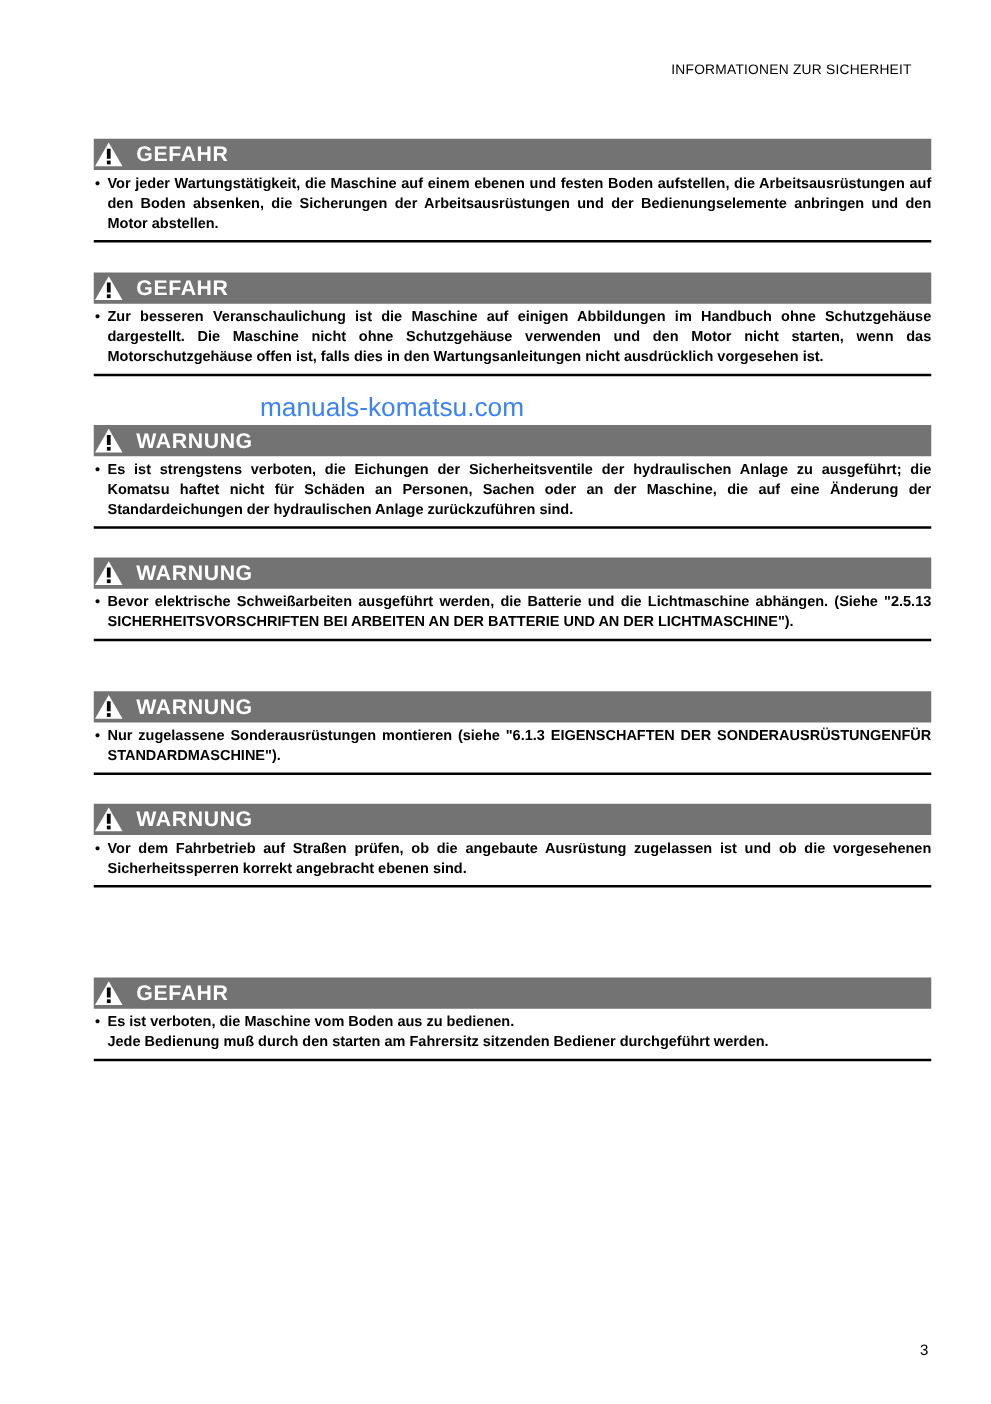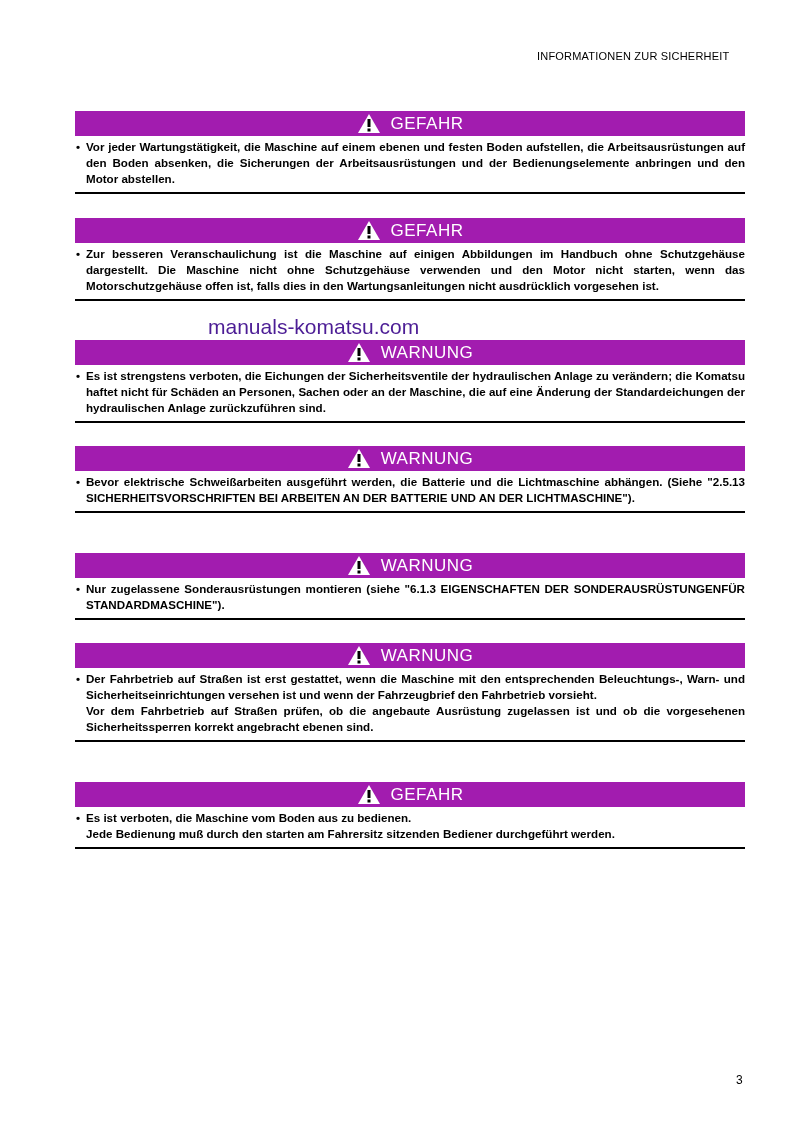--- a/index.html
+++ b/index.html
@@ -1,23 +1,23 @@
 <!DOCTYPE html>
 <html><head>
 <meta charset="utf-8">
 <style>
   html, body { margin: 0; padding: 0; background: #ffffff; }
   body { width: 793px; height: 1123px; position: relative; overflow: hidden;
          font-family: "Liberation Sans", sans-serif; color: #000; }
   .header-title { position: absolute; top: 50px; left: 537px; font-size: 11px; letter-spacing: 0.2px; }
   .page-number { position: absolute; top: 1073px; left: 736px; font-size: 12px; }
-  .watermark { position: absolute; top: 315px; left: 208px; font-size: 21px; color: #4c1d95; }
+  .watermark { position: absolute; top: 315px; left: 208px; font-size: 21px; color: #3b82f6; }
   .notice { position: absolute; left: 75px; width: 670px; }
-  .notice-bar { height: 25px; background: #a21caf; color: #fff; display: flex; align-items: center;
-                justify-content: center; font-weight: normal; font-size: 17px; letter-spacing: 0.5px; }
+  .notice-bar { height: 25px; background: #737373; color: #fff; display: flex; align-items: center;
+                font-weight: bold; font-size: 17px; letter-spacing: 0.5px; }
   .notice-bar svg { margin-right: 10px; }
   .notice-body { font-size: 11.6px; font-weight: bold; line-height: 16px; padding: 3px 0 5px 0;
                  border-bottom: 2px solid #000; text-align: justify; }
   .item { position: relative; padding-left: 11px; }
   .item .bullet { position: absolute; left: 1px; top: 0; }
   .line { display: block; }
 </style>
 </head>
 <body>
 
@@ -64,21 +64,21 @@
     <svg width="24" height="21" viewBox="0 0 24 21">
         <polygon points="12,1 23,20 1,20" fill="#fff"></polygon>
         <rect x="10.5" y="6" width="3" height="8" fill="#000"></rect>
         <rect x="10.5" y="15.5" width="3" height="3" fill="#000"></rect>
       </svg>
     <span>WARNUNG</span>
   </div>
   <div class="notice-body">
     <div class="item">
         <span class="bullet">•</span>
-        <span class="line">Es ist strengstens verboten, die Eichungen der Sicherheitsventile der hydraulischen Anlage zu verändern; die Komatsu haftet nicht für Schäden an Personen, Sachen oder an der Maschine, die auf eine Änderung der Standardeichungen der hydraulischen Anlage zurückzuführen sind.</span>
+        <span class="line">Es ist strengstens verboten, die Eichungen der Sicherheitsventile der hydraulischen Anlage zu ausgeführt; die Komatsu haftet nicht für Schäden an Personen, Sachen oder an der Maschine, die auf eine Änderung der Standardeichungen der hydraulischen Anlage zurückzuführen sind.</span>
       </div>
   </div>
 </div>
 
 <div class="notice" style="top:446px">
   <div class="notice-bar">
     <svg width="24" height="21" viewBox="0 0 24 21">
         <polygon points="12,1 23,20 1,20" fill="#fff"></polygon>
         <rect x="10.5" y="6" width="3" height="8" fill="#000"></rect>
         <rect x="10.5" y="15.5" width="3" height="3" fill="#000"></rect>
@@ -115,21 +115,20 @@
     <svg width="24" height="21" viewBox="0 0 24 21">
         <polygon points="12,1 23,20 1,20" fill="#fff"></polygon>
         <rect x="10.5" y="6" width="3" height="8" fill="#000"></rect>
         <rect x="10.5" y="15.5" width="3" height="3" fill="#000"></rect>
       </svg>
     <span>WARNUNG</span>
   </div>
   <div class="notice-body">
     <div class="item">
         <span class="bullet">•</span>
-        <span class="line">Der Fahrbetrieb auf Straßen ist erst gestattet, wenn die Maschine mit den entsprechenden Beleuchtungs-, Warn- und Sicherheitseinrichtungen versehen ist und wenn der Fahrzeugbrief den Fahrbetrieb vorsieht.</span>
         <span class="line">Vor dem Fahrbetrieb auf Straßen prüfen, ob die angebaute Ausrüstung zugelassen ist und ob die vorgesehenen Sicherheitssperren korrekt angebracht ebenen sind.</span>
       </div>
   </div>
 </div>
 
 <div class="notice" style="top:782px">
   <div class="notice-bar">
     <svg width="24" height="21" viewBox="0 0 24 21">
         <polygon points="12,1 23,20 1,20" fill="#fff"></polygon>
         <rect x="10.5" y="6" width="3" height="8" fill="#000"></rect>

